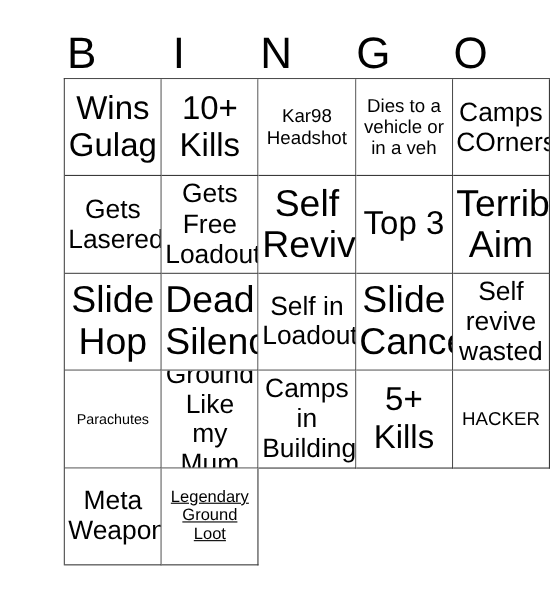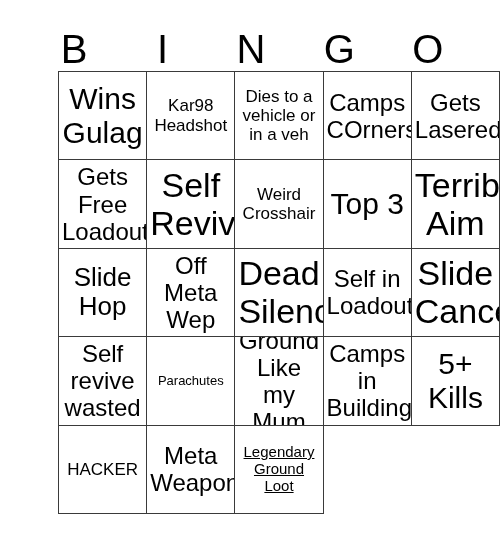--- a/index.html
+++ b/index.html
@@ -77,74 +77,71 @@
     font-weight: 400;
   }
 
   
   .bingo-cell[data-size="xs"]  .cell-text { font-size: 13px; }
   .bingo-cell[data-size="sm"]  .cell-text { font-size: 15px; text-decoration: underline; }
   .bingo-cell[data-size="md"]  .cell-text { font-size: 17px; }
   .bingo-cell[data-size="lg"]  .cell-text { font-size: 24px; }
   .bingo-cell[data-size="xl"]  .cell-text { font-size: 34px; }
   .bingo-cell[data-size="xxl"] .cell-text { font-size: 30px; }
-  .bingo-cell[data-size="mega"] .cell-text { font-size: 26px; text-align: center; }
+  .bingo-cell[data-size="mega"] .cell-text { font-size: 34px; text-align: center; }
 </style>
 </head>
 <body>
 
 <div id="bingo-card">
 
   <div id="header-row">
     <div class="header-letter">B</div>
     <div class="header-letter">I</div>
     <div class="header-letter">N</div>
     <div class="header-letter">G</div>
     <div class="header-letter">O</div>
   </div>
 
   <div id="bingo-grid">
 
     <div class="bingo-cell" data-size="xxl">
         <span class="cell-text">Wins Gulag</span>
+      </div>
+    <div class="bingo-cell" data-size="xxl">
+        <span class="cell-text">10+ Kills</span>
       </div>
     <div class="bingo-cell" data-size="md">
         <span class="cell-text">Kar98 Headshot</span>
       </div>
     <div class="bingo-cell" data-size="md">
         <span class="cell-text">Dies to a vehicle or in a veh</span>
       </div>
     <div class="bingo-cell" data-size="lg">
         <span class="cell-text">Camps COrners</span>
       </div>
 
     <div class="bingo-cell" data-size="lg">
         <span class="cell-text">Gets Lasered</span>
       </div>
     <div class="bingo-cell" data-size="lg">
         <span class="cell-text">Gets Free Loadout</span>
       </div>
     <div class="bingo-cell" data-size="xl">
         <span class="cell-text">Self Revive</span>
       </div>
-    <div class="bingo-cell" data-size="md">
-        <span class="cell-text">Weird Crosshair</span>
-      </div>
 
     <div class="bingo-cell" data-size="xxl">
         <span class="cell-text">Top 3</span>
       </div>
     <div class="bingo-cell" data-size="xl">
         <span class="cell-text">Terrible Aim</span>
       </div>
     <div class="bingo-cell" data-size="mega">
         <span class="cell-text">Slide Hop</span>
-      </div>
-    <div class="bingo-cell" data-size="lg">
-        <span class="cell-text">Off Meta Wep</span>
       </div>
     <div class="bingo-cell" data-size="xl">
         <span class="cell-text">Dead Silence</span>
       </div>
 
     <div class="bingo-cell" data-size="lg">
         <span class="cell-text">Self in Loadout</span>
       </div>
     <div class="bingo-cell" data-size="xl">
         <span class="cell-text">Slide Cancel</span>

